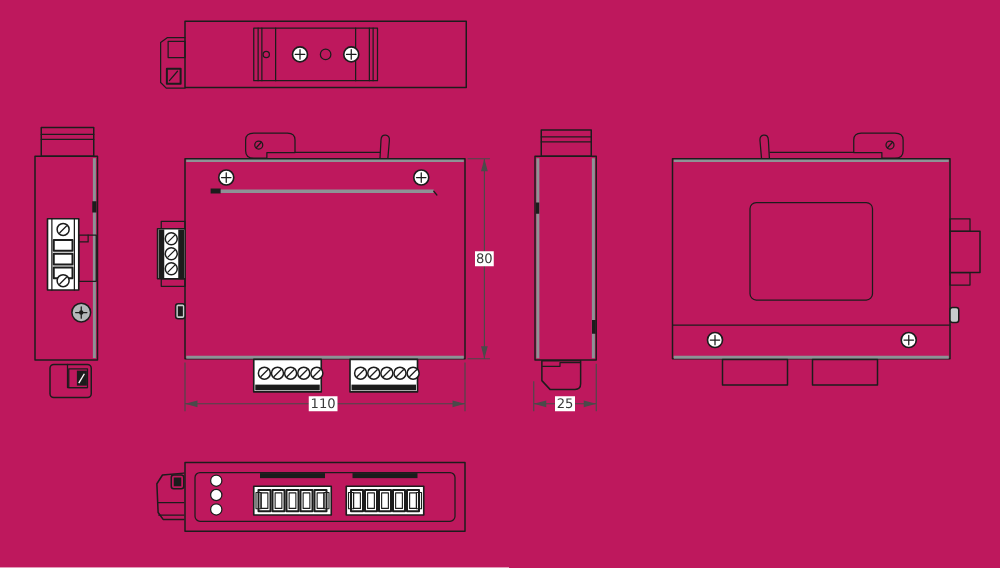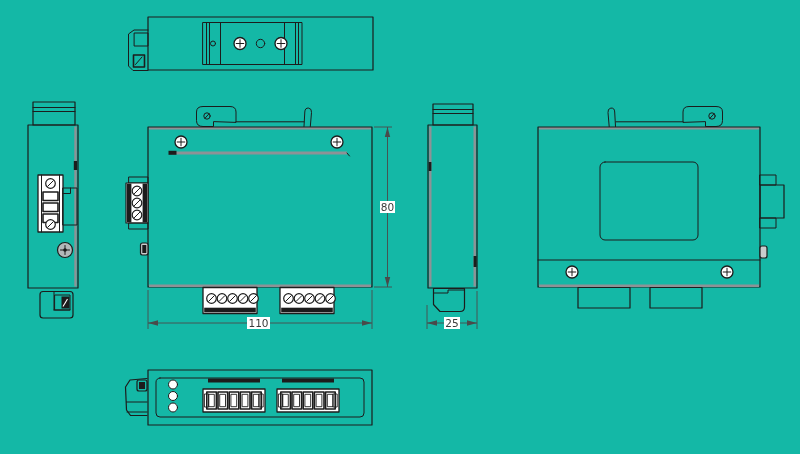--- a/index.html
+++ b/index.html
@@ -1,16 +1,16 @@
 <!DOCTYPE html>
 <html><head>
 <meta charset="utf-8">
 <style>
   html,body{margin:0;padding:0;background:#ffffff;}
-  .stage{position:relative;width:800px;height:454px;background:#14b8a6;overflow:hidden;
+  .stage{position:relative;width:800px;height:454px;background:#be185d;overflow:hidden;
          font-family:"DejaVu Sans",sans-serif;}
   svg{display:block}
   .ln{fill:none;stroke:#1c1c1c;stroke-width:1;stroke-linecap:round;stroke-linejoin:round}
   .lnf{fill:#ffffff;stroke:#1c1c1c;stroke-linecap:round;stroke-linejoin:round}
   .sw09{stroke-width:.9}.sw12{stroke-width:1.2}.sw13{stroke-width:1.3}.sw16{stroke-width:1.6}
   .dark{fill:#1c1c1c;stroke:none}
   .gray2{stroke:#8e9296;stroke-width:2.4;fill:none}
   .gray25{stroke:#8e9296;stroke-width:2.8;fill:none}
   .btnfill{fill:#c9cccd}
   .screwgray{fill:#b4b8ba;stroke:none}

